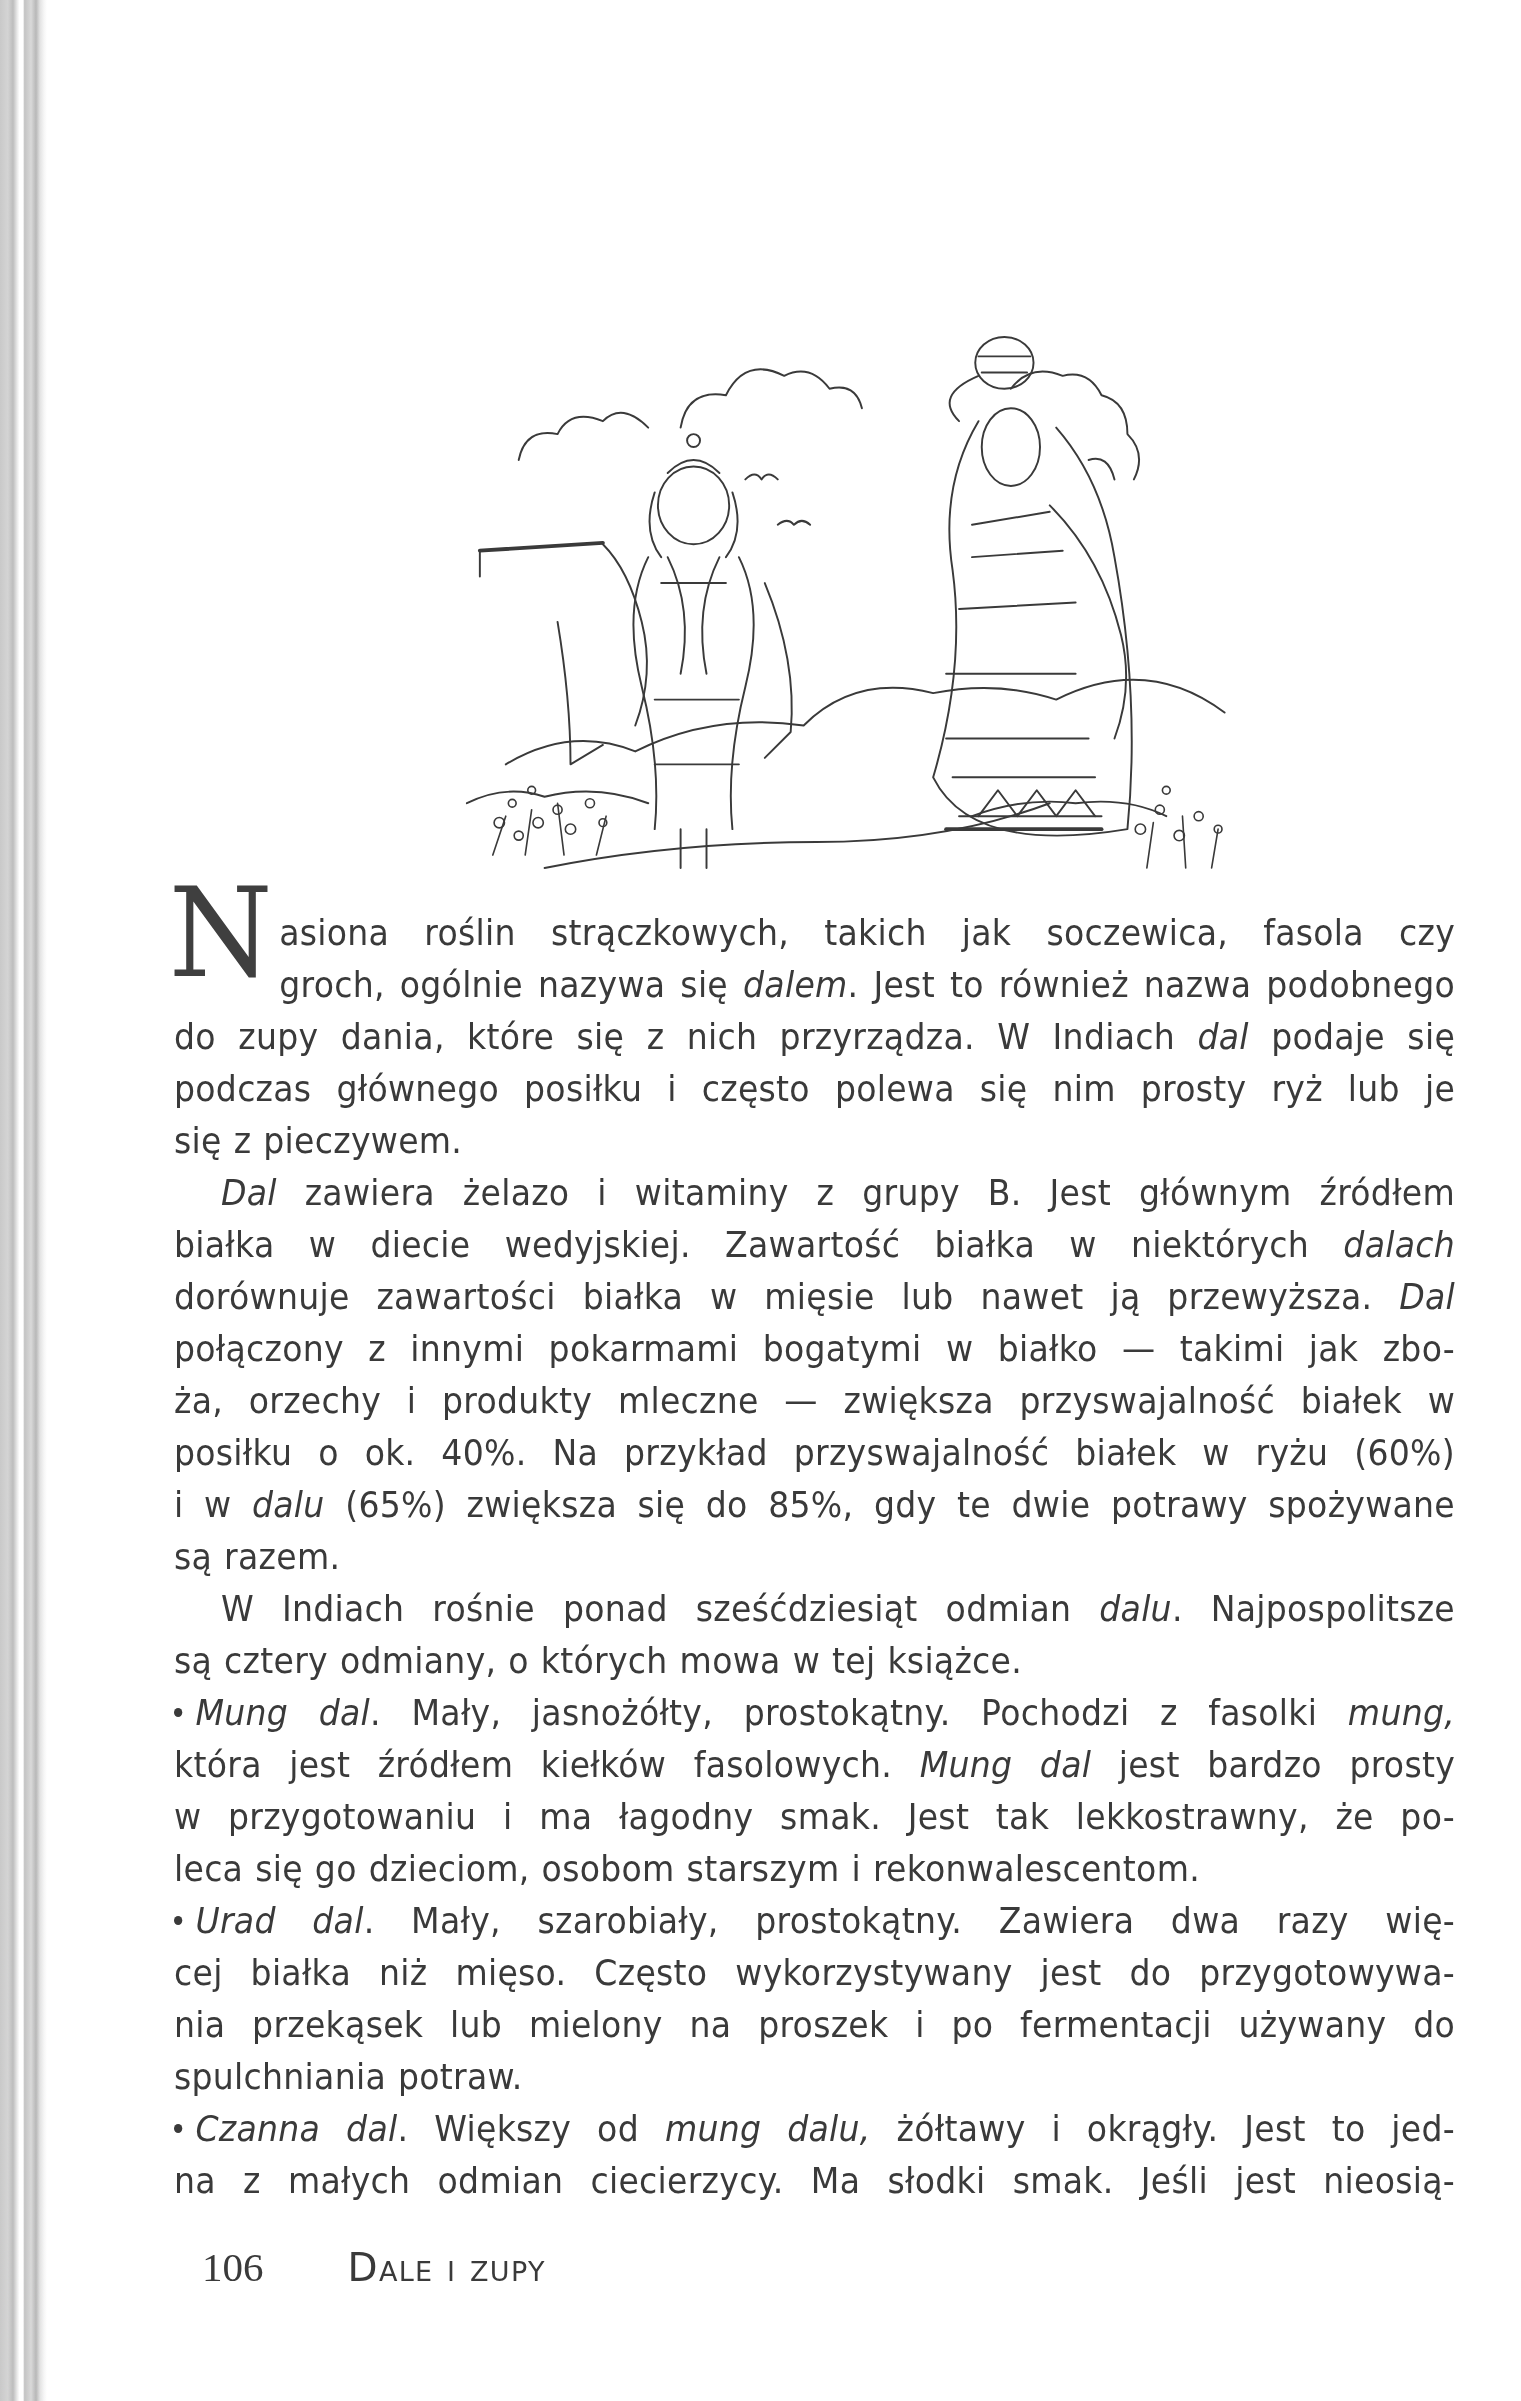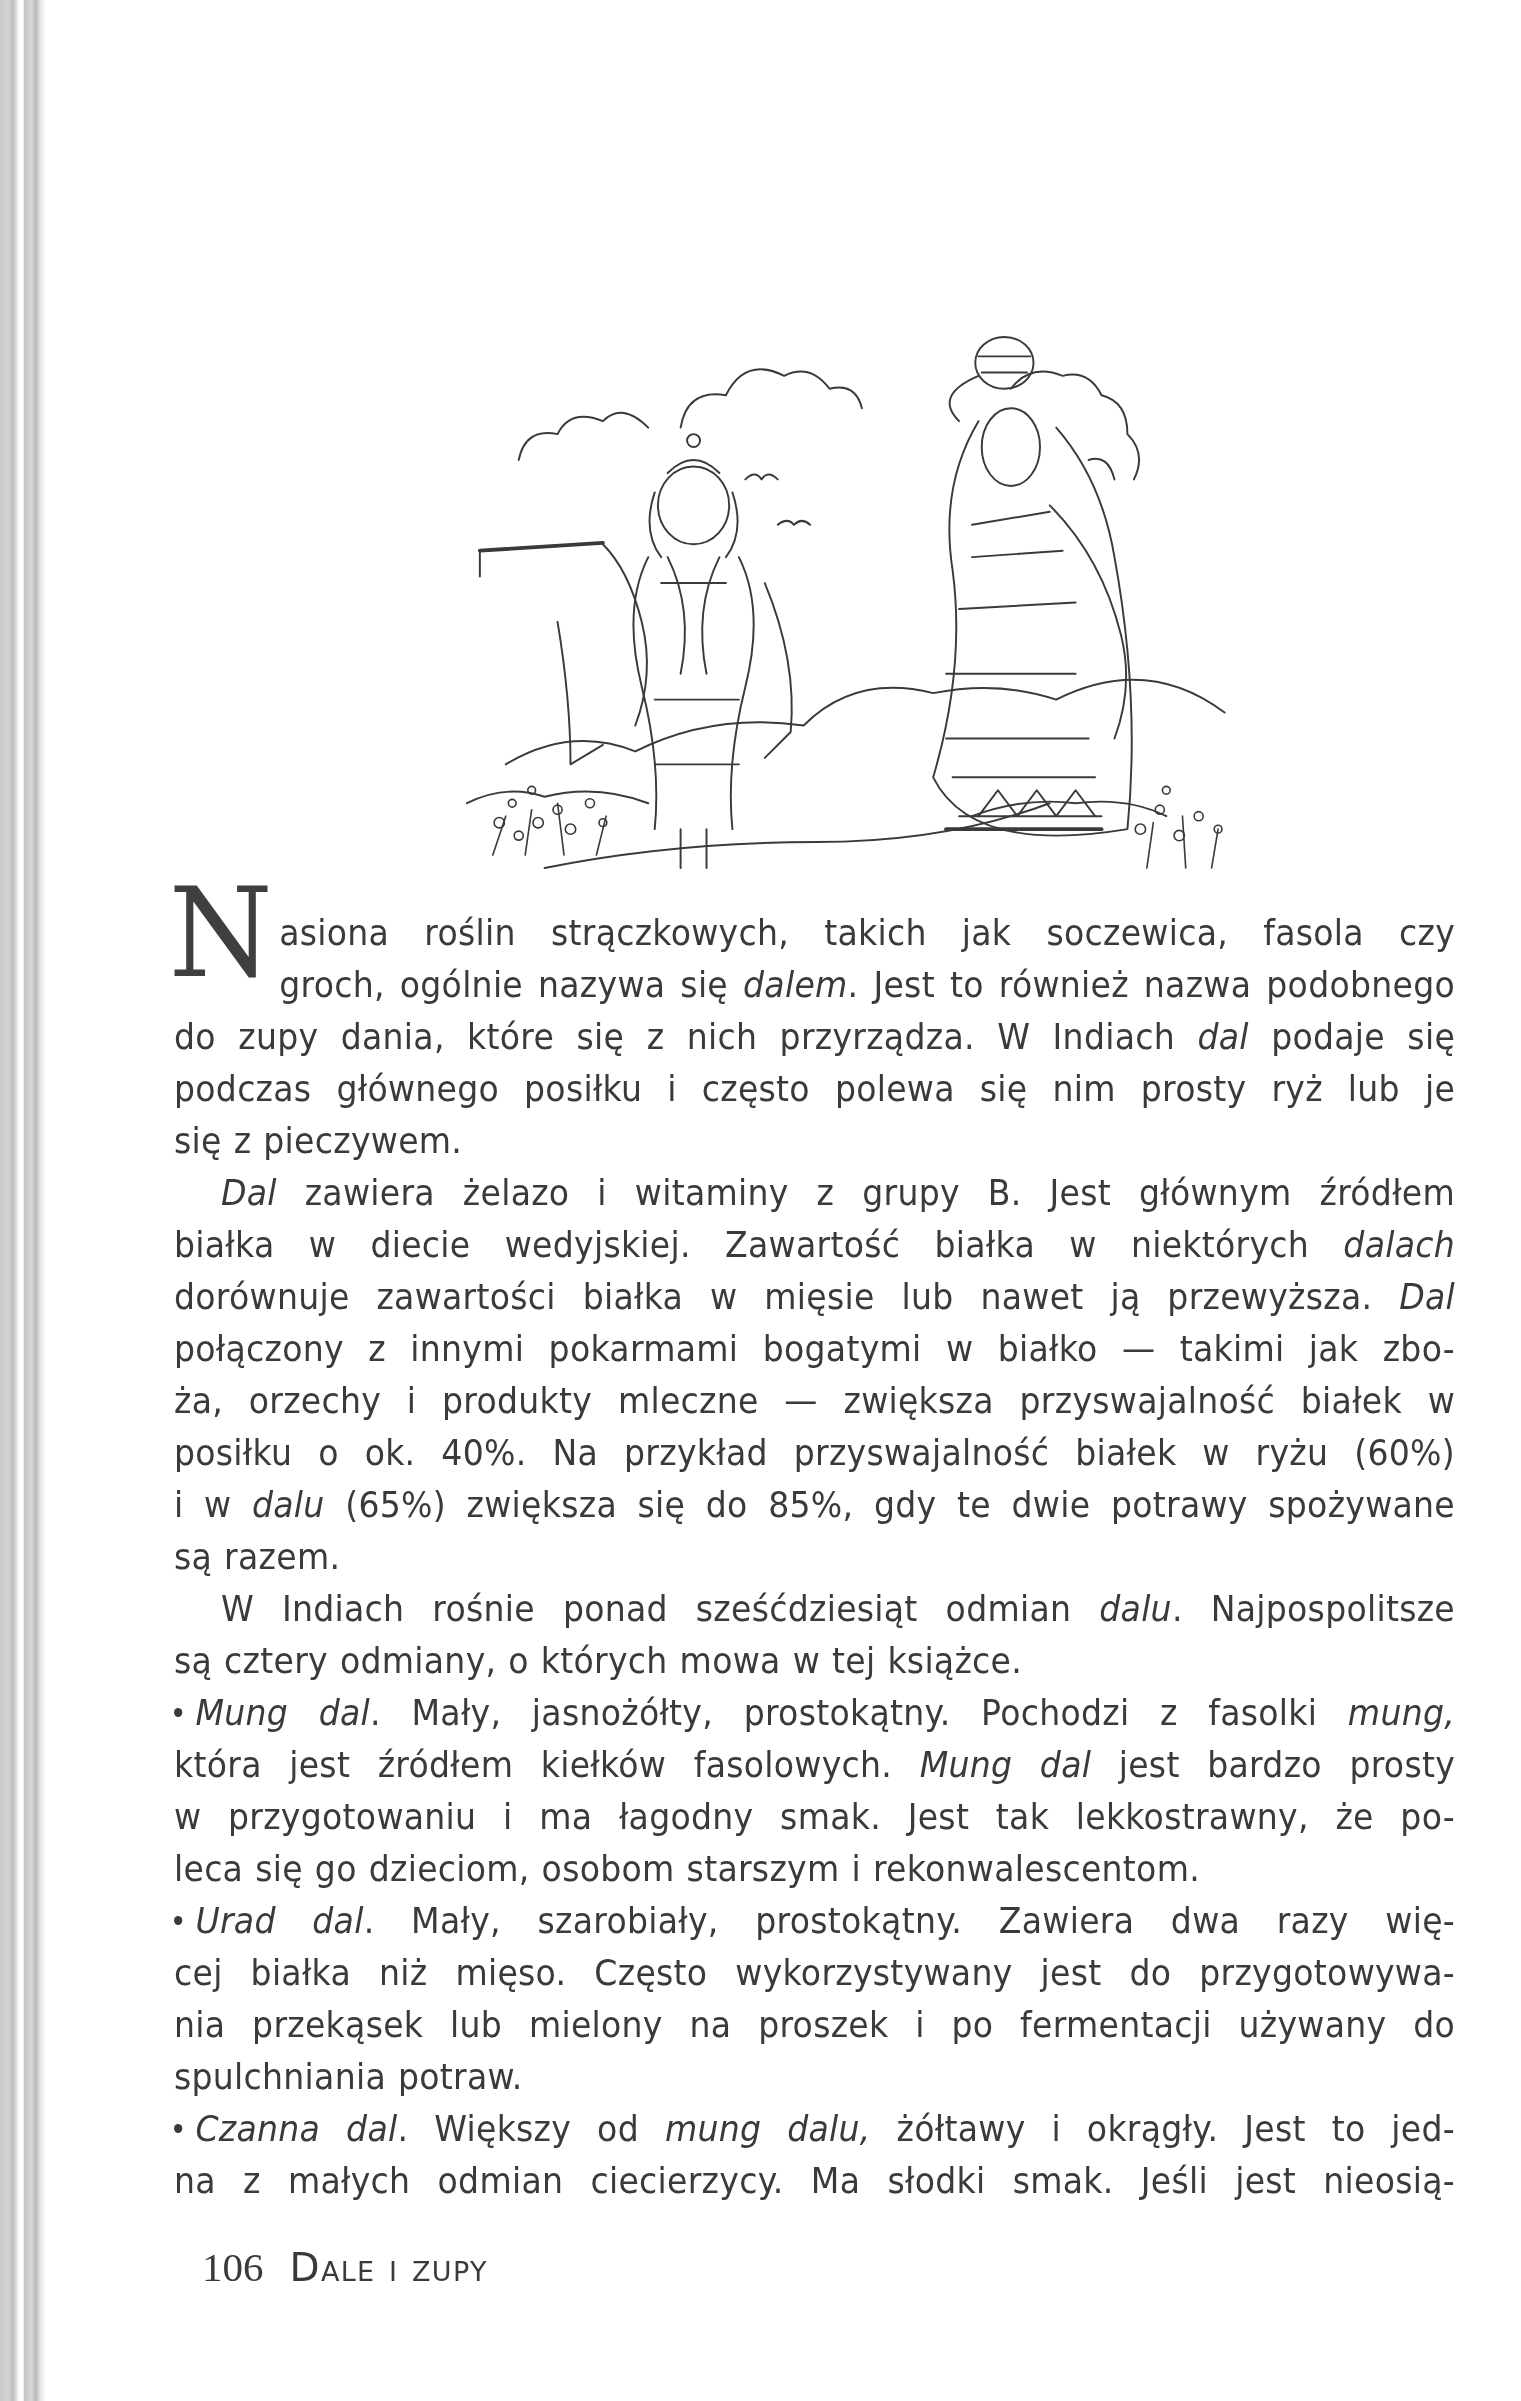--- a/index.html
+++ b/index.html
@@ -11,22 +11,22 @@
   .text-block { position:absolute; left:174px; top:907px; width:1281px; }
   .para { margin:0; font-size:36px; line-height:52px; text-align:justify;
           letter-spacing:0.3px; word-spacing:1.3px; transform:scaleX(0.92); transform-origin:left top; width:108.7%; }
   .line { display:block; white-space:nowrap; text-align-last:justify; }
   .line.last { text-align-last:left; }
   .indent { padding-left:51px; }
   .bullet-dot { display:inline-block; width:9px; height:9px; border-radius:50%; background:#3a3a3a; margin-right:14.3px; vertical-align:middle; position:relative; top:-2.6px; }
   .drop { float:left; font-family:"DejaVu Serif","Liberation Serif",serif; font-size:123px; line-height:91px; height:91px; margin:-19.4px 9px 0 -2.6px; color:#3f3f3f; transform:scaleX(1.05); }
   em { font-style:italic; }
   .footer { position:absolute; left:202px; top:2243px; font-size:38px; color:#3a3a3a; white-space:nowrap; }
-  .footer .page-num { font-family:"Liberation Serif","DejaVu Serif",serif; font-size:41px; margin-right:14px; }
-  .footer .section { font-variant:small-caps; letter-spacing:1.3px; font-size:39px; }
+  .footer .page-num { font-family:"Liberation Serif","DejaVu Serif",serif; font-size:41px; margin-right:48px; }
+  .footer .section { font-variant:small-caps; letter-spacing:1.3px; font-size:39px;margin-left:24px; }
 </style>
 </head>
 <body>
 
 <div class="gutter"></div>
 
 <div class="illustration">
   <svg viewBox="0 0 1240 880" width="803" height="570" fill="none" stroke="#3a3a3a" stroke-width="3" stroke-linecap="round" stroke-linejoin="round">
 
     <path d="M120 230 q10 -50 60 -40 q20 -40 70 -20 q30 -30 70 10"></path>

